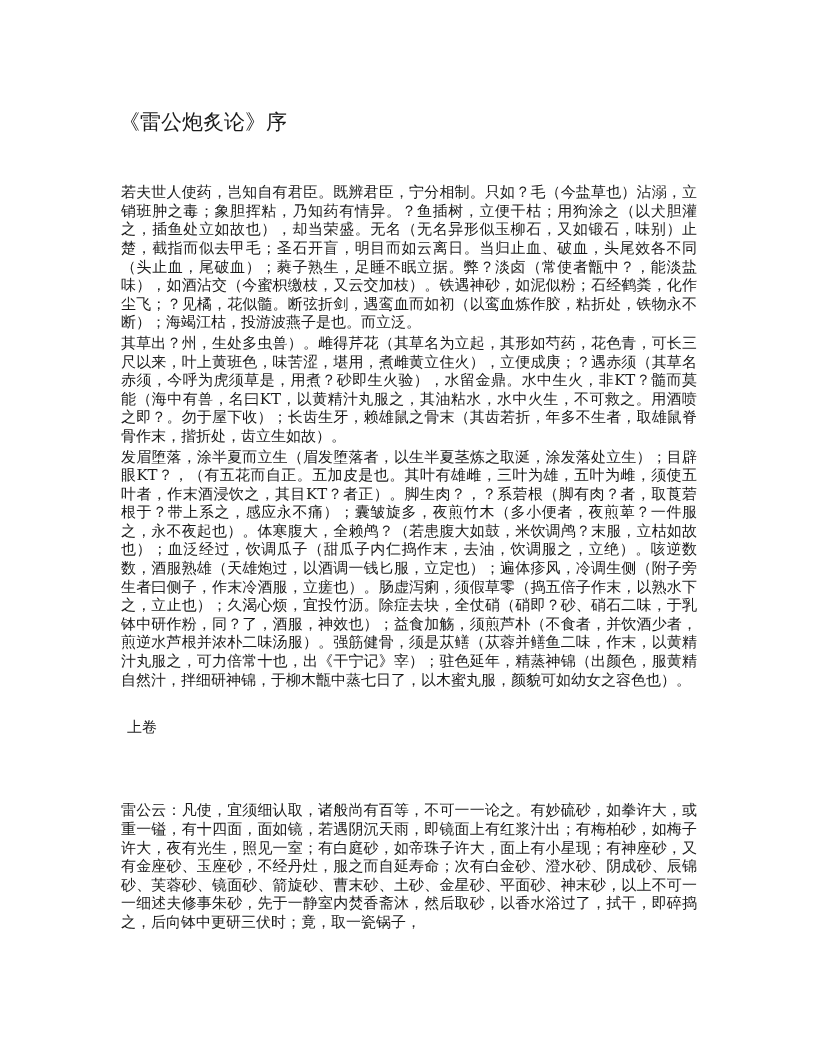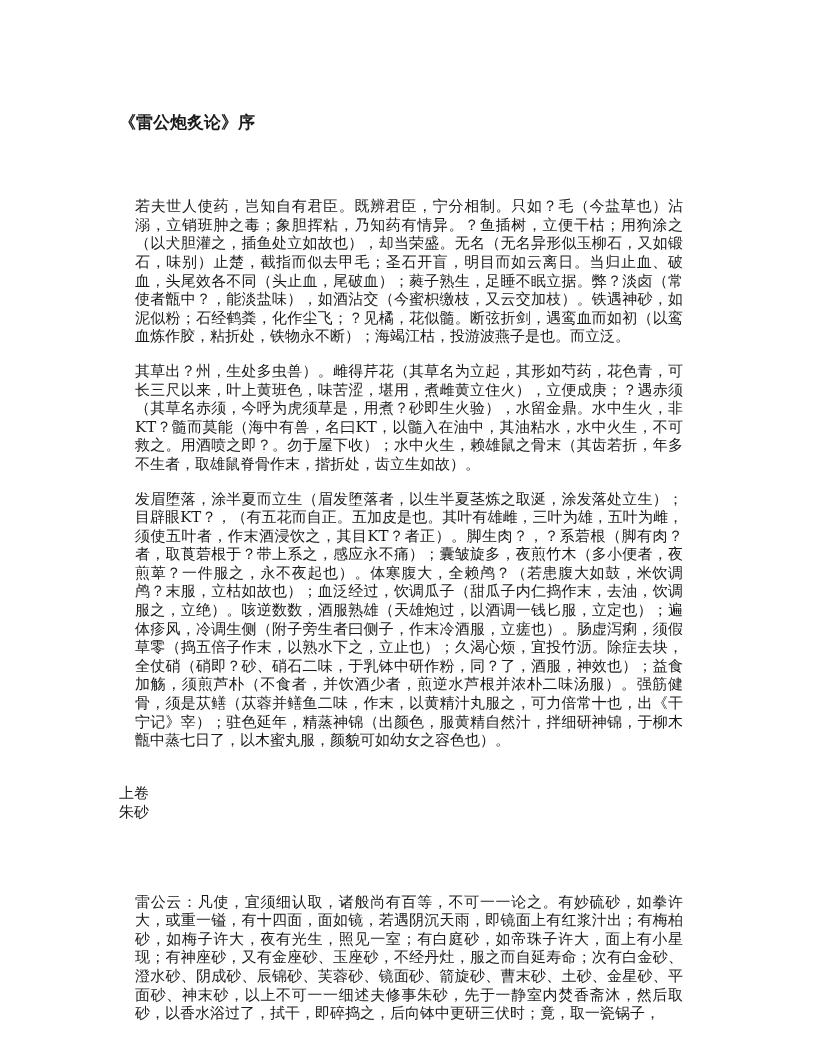--- a/index.html
+++ b/index.html
@@ -2,36 +2,35 @@
 <html><head>
 <meta charset="utf-8">
 <style>
   html, body { margin: 0; padding: 0; background: #ffffff; }
   body { width: 816px; height: 1056px; position: relative; overflow: hidden; }
   .page {
     position: absolute; left: 119px; top: 113px; width: 580px;
     font-family: "DejaVu Serif", "Liberation Serif", serif;
     color: #1a1a1a; font-size: 15px; line-height: 18.6px;
   }
-  .title { margin: 0 0 31px 0; font-size: 17px; font-weight: bold; }
-  .para { margin: 16px; text-align: justify; text-justify: inter-character; word-break: break-all; }
+  .title { margin: 0 0 31px 0; font-size: 21px; font-weight: normal; }
+  .para { margin: 2px; text-align: justify; text-justify: inter-character; word-break: break-all; }
   .blank { height: 18.6px; }
-  .section-head { margin: 0; }
+  .section-head { margin: 8px; }
   .gap3 { height: 55px; }
 </style>
 </head>
 <body>
 
 <div class="page">
   <p class="title">《雷公炮炙论》序</p>
   <div class="blank"></div>
 
   <p class="para">若夫世人使药，岂知自有君臣。既辨君臣，宁分相制。只如？毛（今盐草也）沾溺，立销班肿之毒；象胆挥粘，乃知药有情异。？鱼插树，立便干枯；用狗涂之（以犬胆灌之，插鱼处立如故也），却当荣盛。无名（无名异形似玉柳石，又如锻石，味别）止楚，截指而似去甲毛；圣石开盲，明目而如云离日。当归止血、破血，头尾效各不同（头止血，尾破血）；蕤子熟生，足睡不眠立据。弊？淡卤（常使者甑中？，能淡盐味），如酒沾交（今蜜枳缴枝，又云交加枝）。铁遇神砂，如泥似粉；石经鹤粪，化作尘飞；？见橘，花似髓。断弦折剑，遇鸾血而如初（以鸾血炼作胶，粘折处，铁物永不断）；海竭江枯，投游波燕子是也。而立泛。</p>
-  <p class="para">其草出？州，生处多虫兽）。雌得芹花（其草名为立起，其形如芍药，花色青，可长三尺以来，叶上黄班色，味苦涩，堪用，煮雌黄立住火），立便成庚；？遇赤须（其草名赤须，今呼为虎须草是，用煮？砂即生火验），水留金鼎。水中生火，非KT？髓而莫能（海中有兽，名曰KT，以髓入在油中，其油粘水，水中火生，不可救之。用酒喷之即？。勿于屋下收）；水中火生，赖雄鼠之骨末（其齿若折，年多不生者，取雄鼠脊骨作末，揩折处，齿立生如故）。</p>
+  <p class="para">其草出？州，生处多虫兽）。雌得芹花（其草名为立起，其形如芍药，花色青，可长三尺以来，叶上黄班色，味苦涩，堪用，煮雌黄立住火），立便成庚；？遇赤须（其草名赤须，今呼为虎须草是，用煮？砂即生火验），水留金鼎。水中生火，非KT？髓而莫能（海中有兽，名曰KT，以黄精汁丸服之，其油粘水，水中火生，不可救之。用酒喷之即？。勿于屋下收）；长齿生牙，赖雄鼠之骨末（其齿若折，年多不生者，取雄鼠脊骨作末，揩折处，齿立生如故）。</p>
   <p class="para">发眉堕落，涂半夏而立生（眉发堕落者，以生半夏茎炼之取涎，涂发落处立生）；目辟眼KT？，（有五花而自正。五加皮是也。其叶有雄雌，三叶为雄，五叶为雌，须使五叶者，作末酒浸饮之，其目KT？者正）。脚生肉？，？系菪根（脚有肉？者，取莨菪根于？带上系之，感应永不痛）；囊皱旋多，夜煎竹木（多小便者，夜煎萆？一件服之，永不夜起也）。体寒腹大，全赖鸬？（若患腹大如鼓，米饮调鸬？末服，立枯如故也）；血泛经过，饮调瓜子（甜瓜子内仁捣作末，去油，饮调服之，立绝）。咳逆数数，酒服熟雄（天雄炮过，以酒调一钱匕服，立定也）；遍体疹风，冷调生侧（附子旁生者曰侧子，作末冷酒服，立瘥也）。肠虚泻痢，须假草零（捣五倍子作末，以熟水下之，立止也）；久渴心烦，宜投竹沥。除症去块，全仗硝（硝即？砂、硝石二味，于乳钵中研作粉，同？了，酒服，神效也）；益食加觞，须煎芦朴（不食者，并饮酒少者，煎逆水芦根并浓朴二味汤服）。强筋健骨，须是苁鳝（苁蓉并鳝鱼二味，作末，以黄精汁丸服之，可力倍常十也，出《干宁记》宰）；驻色延年，精蒸神锦（出颜色，服黄精自然汁，拌细研神锦，于柳木甑中蒸七日了，以木蜜丸服，颜貌可如幼女之容色也）。</p>
 
   <div class="blank"></div>
   <p class="section-head">上卷</p>
-  <p class="section-head">朱砂</p>
   <div class="gap3"></div>
 
   <p class="para">雷公云：凡使，宜须细认取，诸般尚有百等，不可一一论之。有妙硫砂，如拳许大，或重一镒，有十四面，面如镜，若遇阴沉天雨，即镜面上有红浆汁出；有梅柏砂，如梅子许大，夜有光生，照见一室；有白庭砂，如帝珠子许大，面上有小星现；有神座砂，又有金座砂、玉座砂，不经丹灶，服之而自延寿命；次有白金砂、澄水砂、阴成砂、辰锦砂、芙蓉砂、镜面砂、箭旋砂、曹末砂、土砂、金星砂、平面砂、神末砂，以上不可一一细述夫修事朱砂，先于一静室内焚香斋沐，然后取砂，以香水浴过了，拭干，即碎捣之，后向钵中更研三伏时；竟，取一瓷锅子，</p>
 </div>
 
 </body></html>

